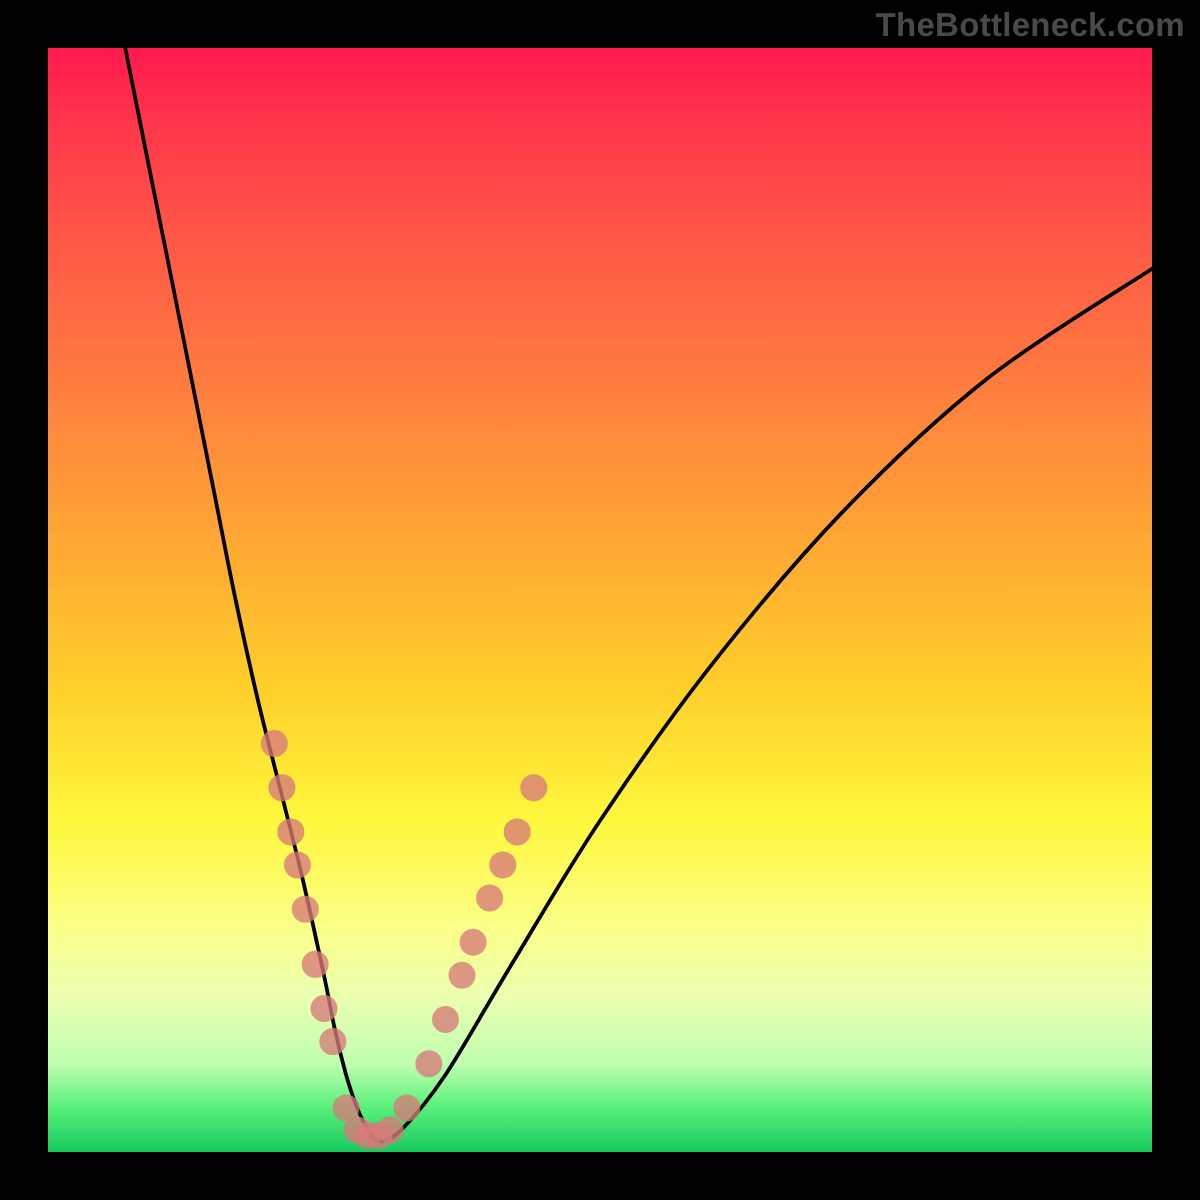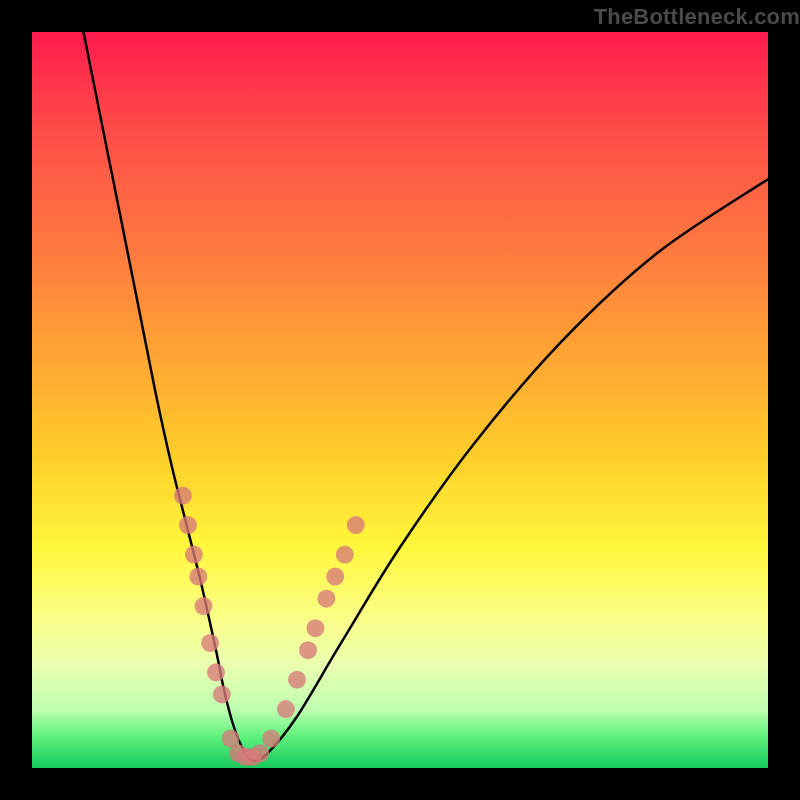--- a/index.html
+++ b/index.html
@@ -13,21 +13,21 @@
   }
   .frame {
     position: relative;
     width: 800px;
     height: 800px;
     background: #000;
   }
   .watermark {
     position: absolute;
     top: 4px;
-    right: 0;
+    right: 10px;
     color: #4a4a4a;
     font-size: 22px;
     font-weight: 600;
     letter-spacing: 0.2px;
     user-select: none;
   }
   .plot-area {
     position: absolute;
     left: 32px;
     top: 32px;

